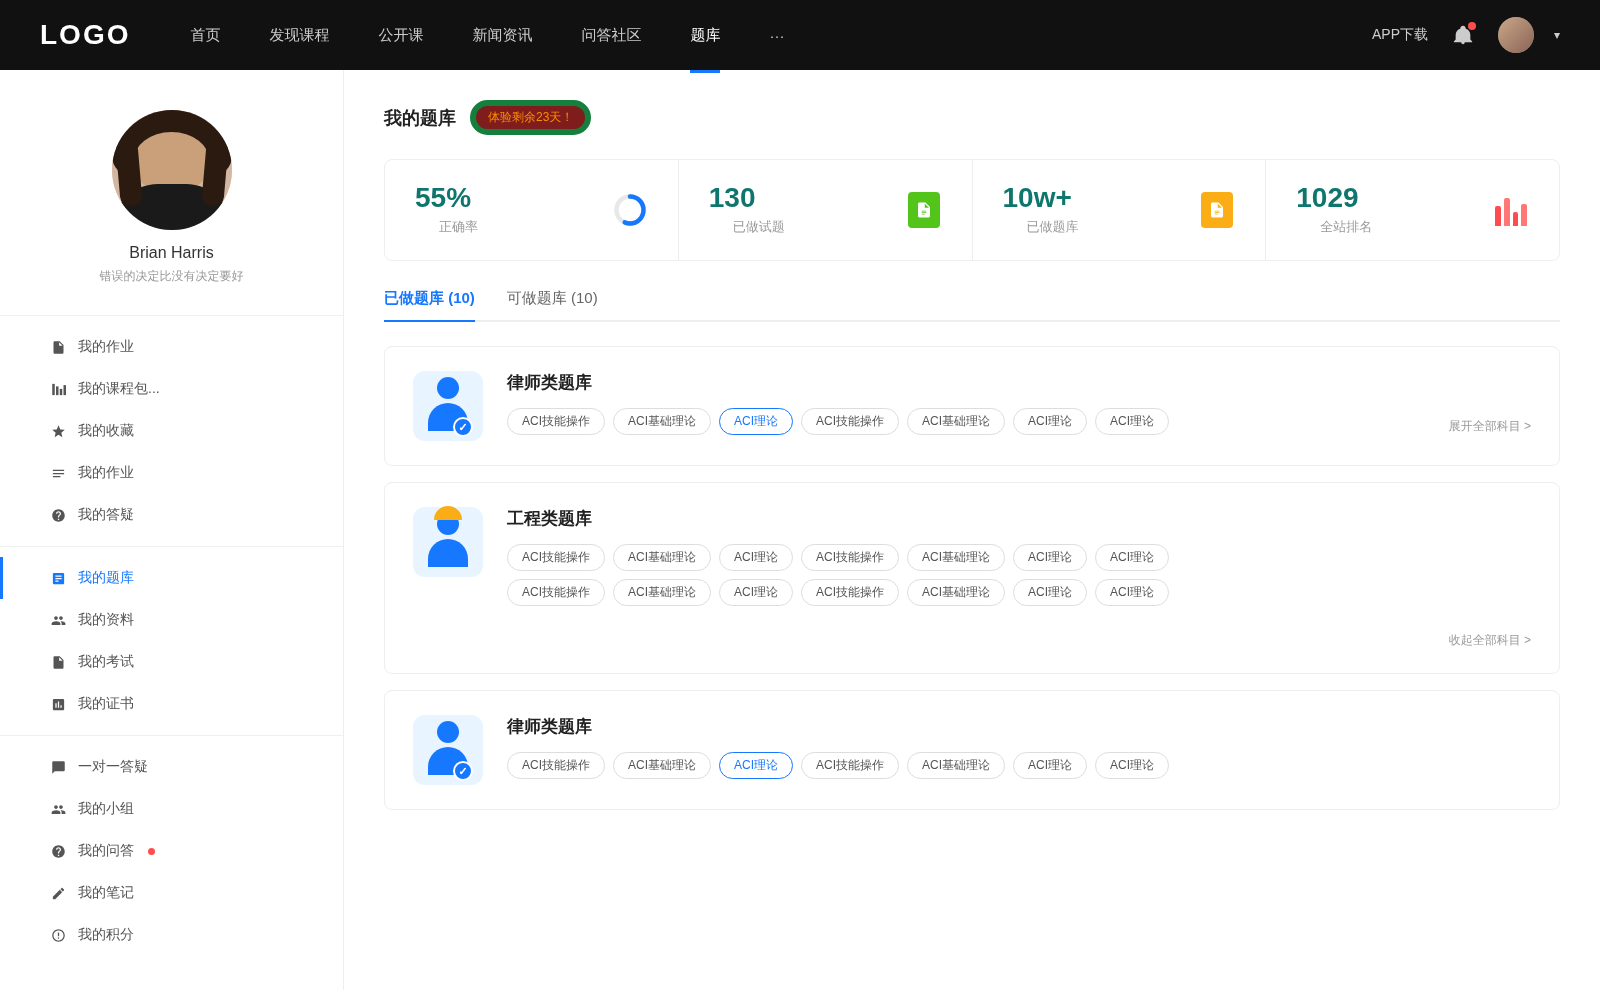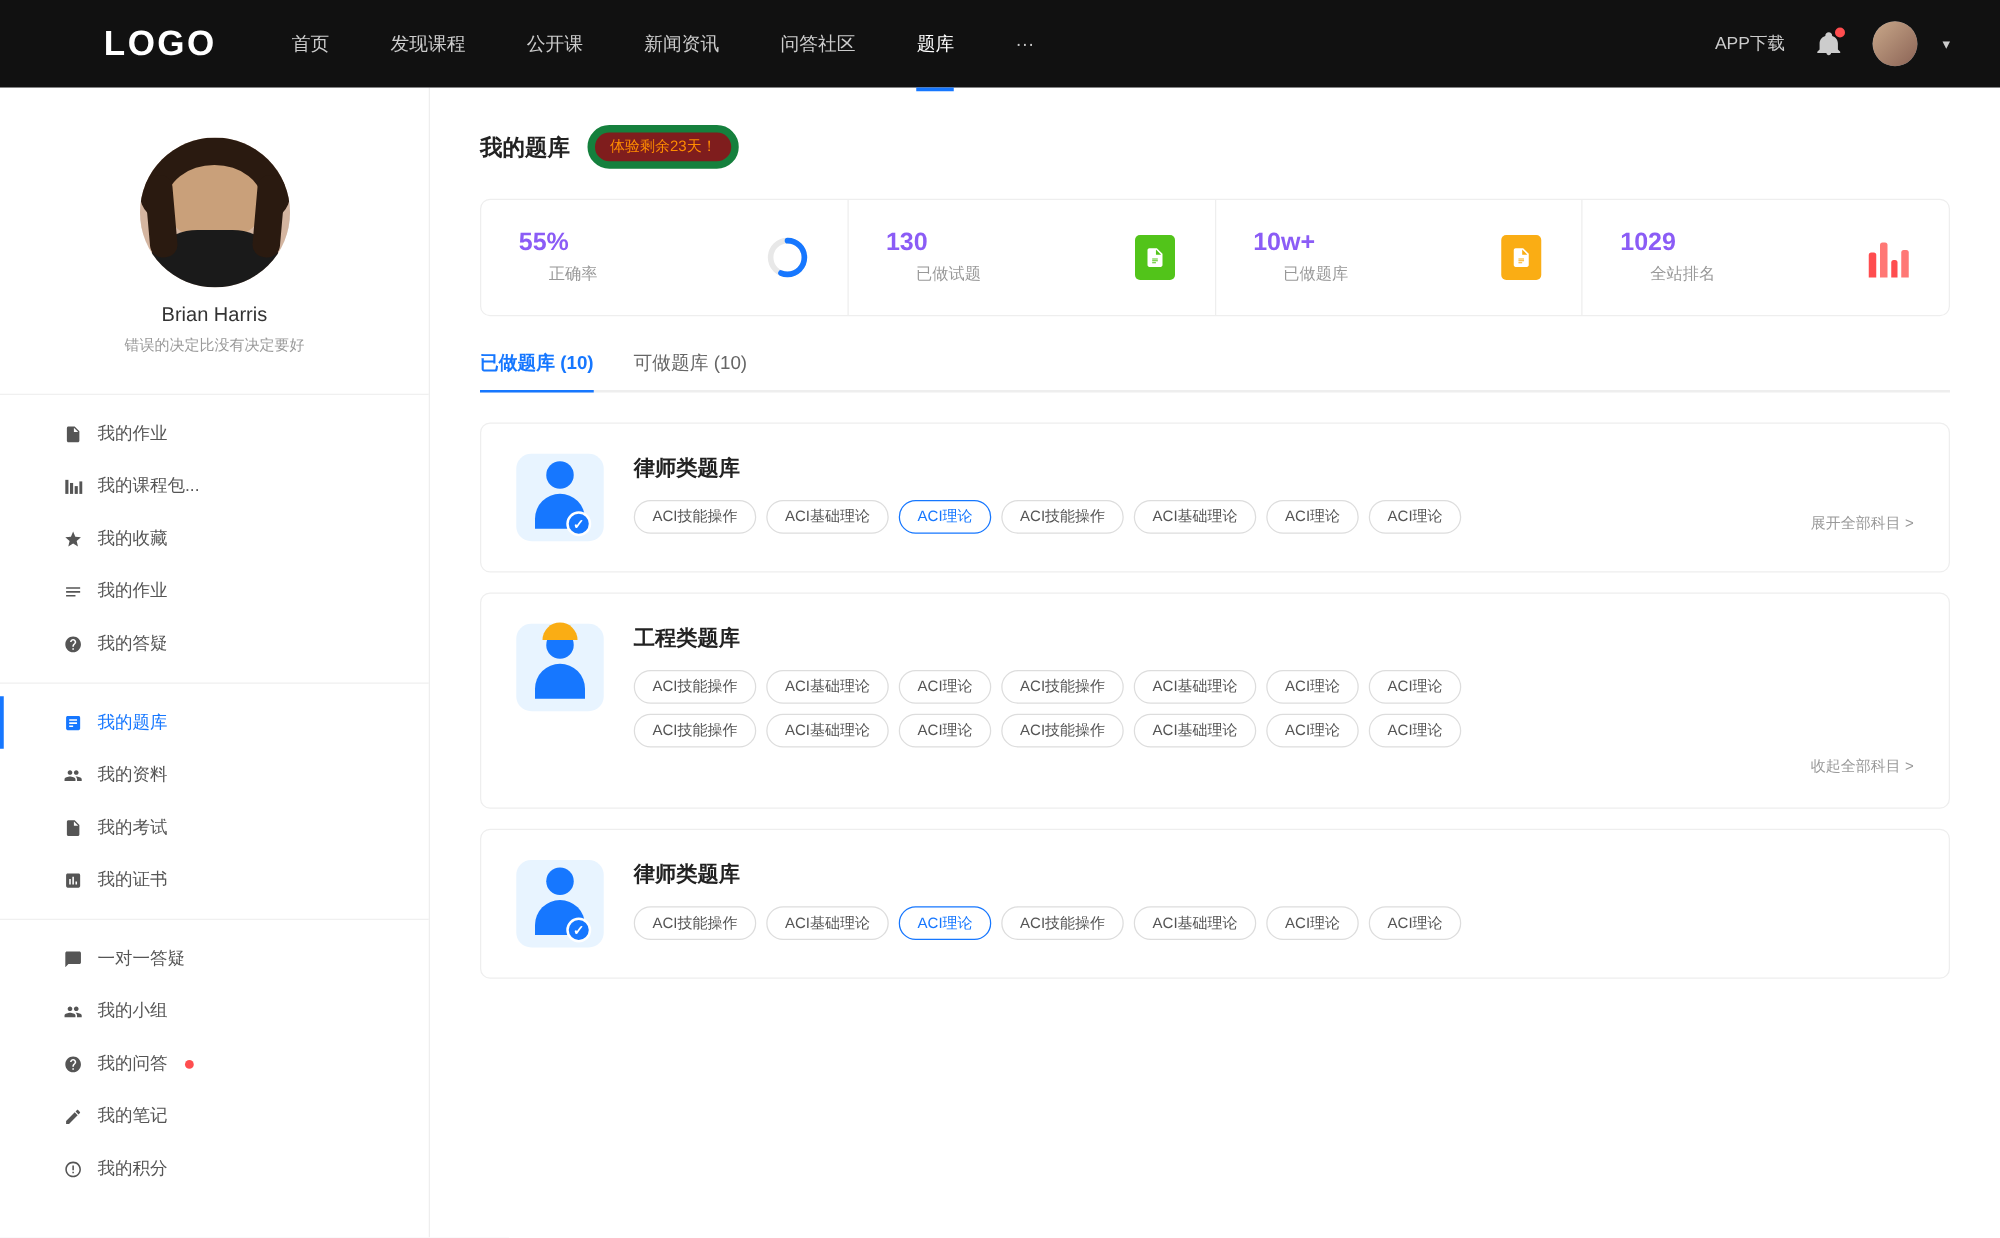--- a/index.html
+++ b/index.html
@@ -13,21 +13,20 @@
       align-items: center;
       padding: 0 40px;
       position: relative;
     }
     .topnav-logo {
       color: white;
       font-size: 28px;
       font-weight: bold;
       letter-spacing: 2px;
       margin-right: 60px;
-      margin-left: 43px;
     }
     .topnav-menu {
       display: flex;
       align-items: center;
       gap: 49px;
       flex: 1;
     }
     .topnav-menu-item {
       color: #ccc;
       font-size: 15px;
@@ -220,23 +219,23 @@
       flex: 1;
       padding: 24px 30px;
       display: flex;
       align-items: center;
       gap: 16px;
       border-right: 1px solid #eee;
     }
     .stat-item:last-child { border-right: none; }
     .stat-text-group { flex: 1; }
     .stat-value {
-      font-size: 20px;
+      font-size: 28px;
       font-weight: 700;
-      color: #8b5cf6;
+      color: #0f766e;
       line-height: 1;
     }
     .stat-label {
       font-size: 13px;
       color: #999;
       margin-top: 6px;
       margin-left: 24px;
     }
     .stat-icon {
       width: 36px;
@@ -671,21 +670,21 @@
         </div>
         <div class="qbank-tags-row2">
           <span class="tag">ACI技能操作</span>
           <span class="tag">ACI基础理论</span>
           <span class="tag">ACI理论</span>
           <span class="tag">ACI技能操作</span>
           <span class="tag">ACI基础理论</span>
           <span class="tag">ACI理论</span>
           <span class="tag">ACI理论</span>
         </div>
-        <div style="text-align:right;margin-top:6px;">
+        <div style="text-align:right;margin-top:24px;">
           <span class="expand-link">收起全部科目 &gt;</span>
         </div>
       </div>
     </div>
 
     <div class="qbank-card">
       <div class="qbank-icon">
         <div style="position:relative;width:50px;height:58px;">
           <div style="width:22px;height:22px;background:#1677ff;border-radius:50%;margin:0 auto 4px;"></div>
           <div style="width:40px;height:28px;background:#1677ff;border-radius:20px 20px 0 0;margin:0 auto;position:relative;"></div>

